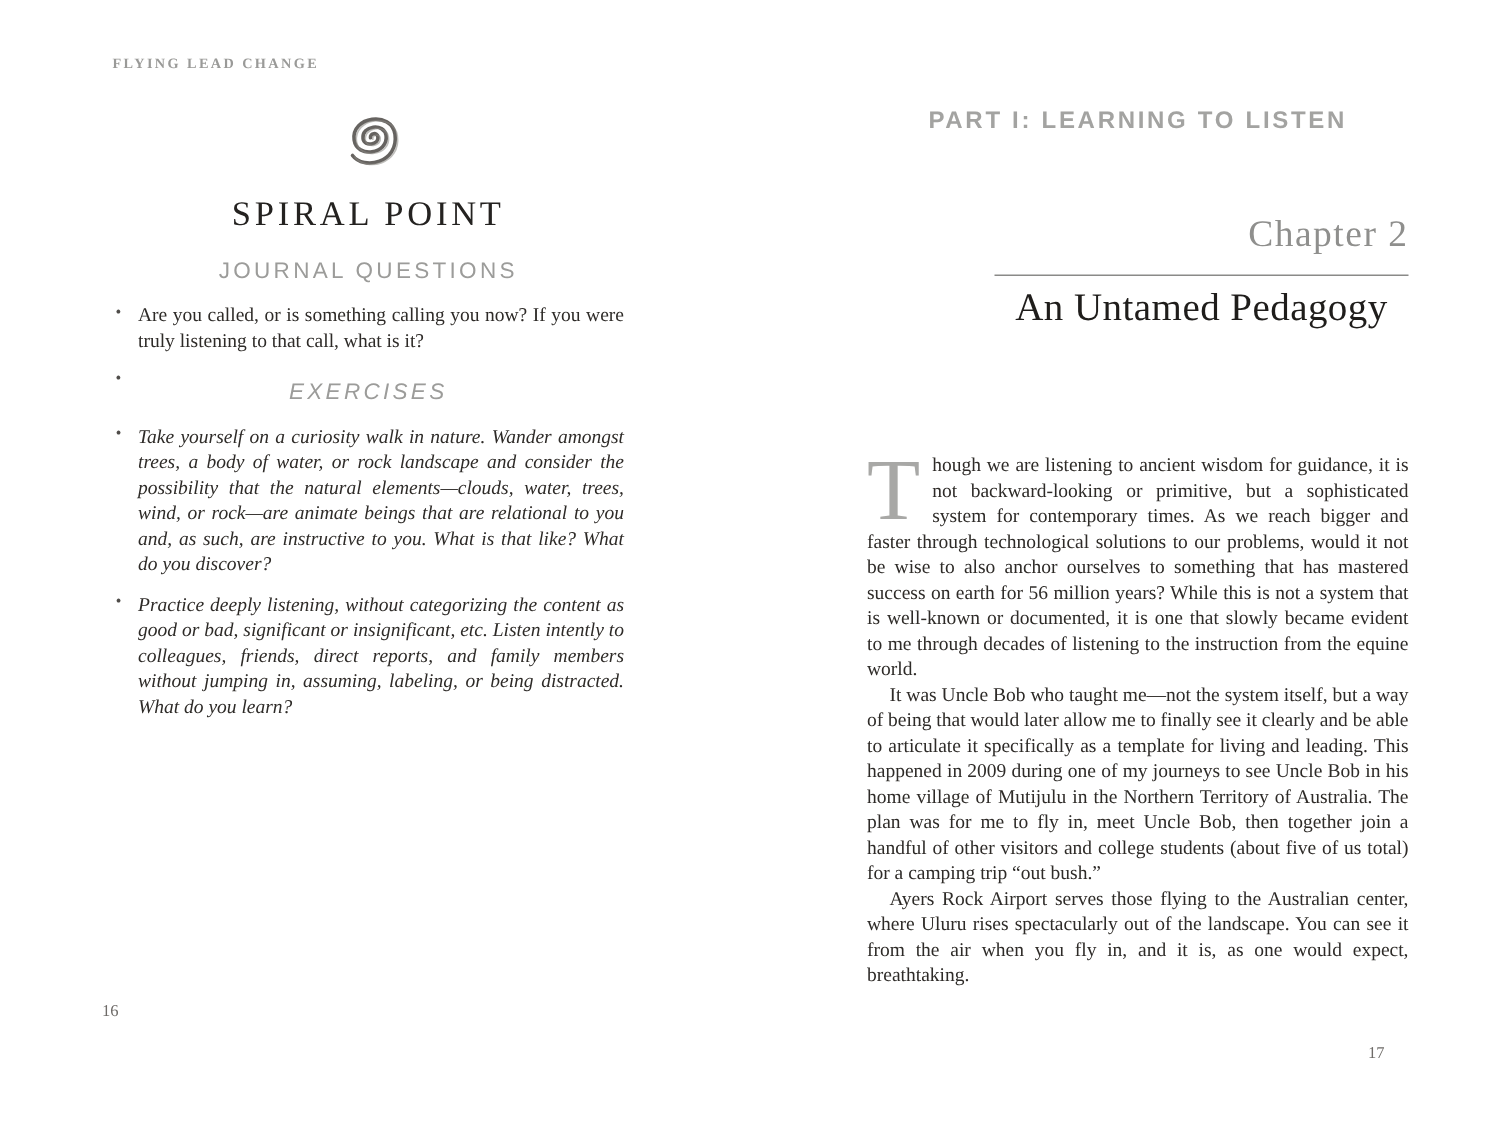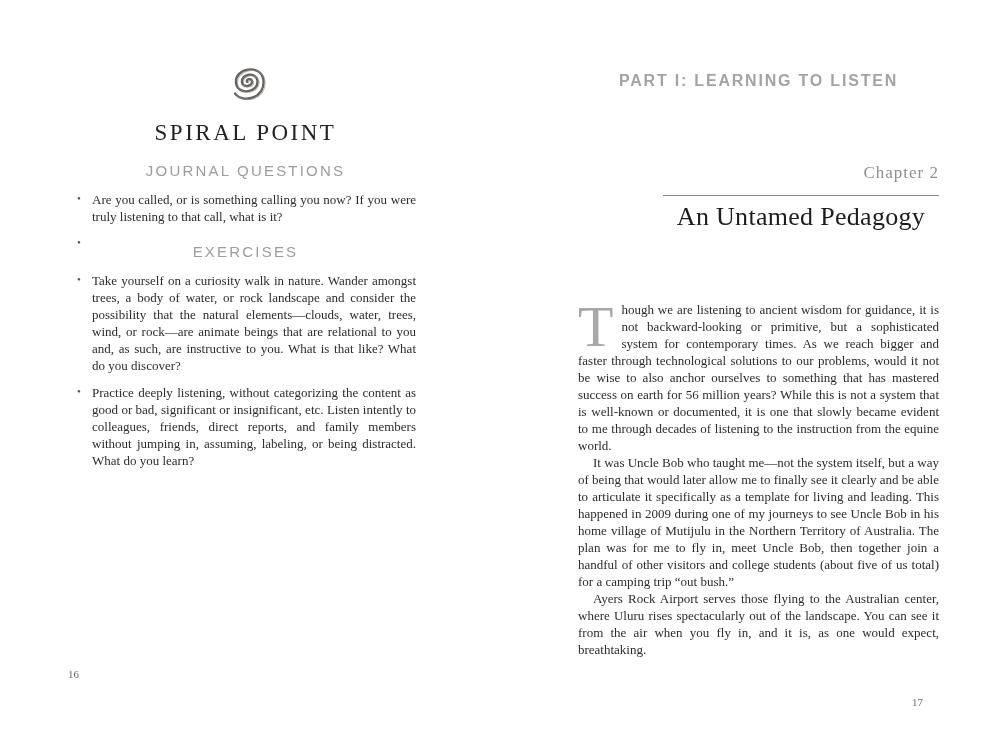--- a/index.html
+++ b/index.html
@@ -26,31 +26,31 @@
   }
   ul.bullets { list-style:none; margin-top:12px; }
   ul.bullets li {
     position:relative; padding-left:17px; text-align:justify;
     font-size:13px; line-height:17px; color:#2e2b28;
   }
   ul.bullets li + li { margin-top:10px; }
   ul.bullets li .bullet-dot {
     position:absolute; left:2px; top:-1px; font-size:11px; color:#4f4c49;
   }
-  .exercises-block { margin-top:18px; }
+  .exercises-block { margin-top:18px;font-style:italic; }
 
   
   .running-head-right {
     position:absolute; left:578px; top:72px; width:361px; text-align:center;
     font-family:"Liberation Sans","DejaVu Sans",sans-serif;
     font-size:16px; letter-spacing:1.8px; color:#a3a3a1;font-weight:bold;
   }
   .chapter-head { position:absolute; left:578px; top:143px; width:361px; }
   .chapter-label {
-    text-align:right; font-size:17px; letter-spacing:1px; color:#8f8f8d;margin-top:20px;
+    text-align:right; font-size:25px; letter-spacing:1px; color:#8f8f8d;
   }
   .chapter-title-block {
     width:276px; margin-left:auto; margin-top:12px;
     border-top:1px solid #8a8a88; padding-top:5px; text-align:center;
   }
   .chapter-title-line {
     font-size:26px; line-height:31px; color:#1f1d1b; letter-spacing:0.3px;
   }
   .body-text { position:absolute; left:578px; top:301px; width:361px; }
   .body-text p {
@@ -70,20 +70,21 @@
   .page-num.right { left:912px; top:696px; }
 
   .spiral-svg { display:inline-block; }
 </style>
 </head>
 <body>
 
 <div class="spread">
 
   <div class="page-left">
+    <div class="running-head-left">FLYING LEAD CHANGE</div>
 
     <div class="spiral-wrap">
       <svg class="spiral-svg" width="60" height="58" viewBox="0 0 60 56">
         <g fill="none" stroke-linecap="round" transform="rotate(-8 30 27)">
           <path d="M31 27 c0,-3.2 5,-3.2 5,0 c0,5.5 -10,5.5 -10,0 c0,-9 15.5,-9 15.5,0 c0,12.5 -21.5,12.5 -21.5,0 c0,-16 27.5,-16 27.5,0 c0,19 -24,21 -30,10" stroke="#55524f" stroke-width="2.4" opacity="0.9"></path>
           <path d="M31 27 c0,-3.2 5,-3.2 5,0 c0,5.5 -10,5.5 -10,0 c0,-9 15.5,-9 15.5,0 c0,12.5 -21.5,12.5 -21.5,0 c0,-16 27.5,-16 27.5,0 c0,19 -24,21 -30,10" stroke="#8b8884" stroke-width="1.1" opacity="0.55" transform="translate(1.4,1.2)"></path>
         </g>
       </svg>
     </div>
 

